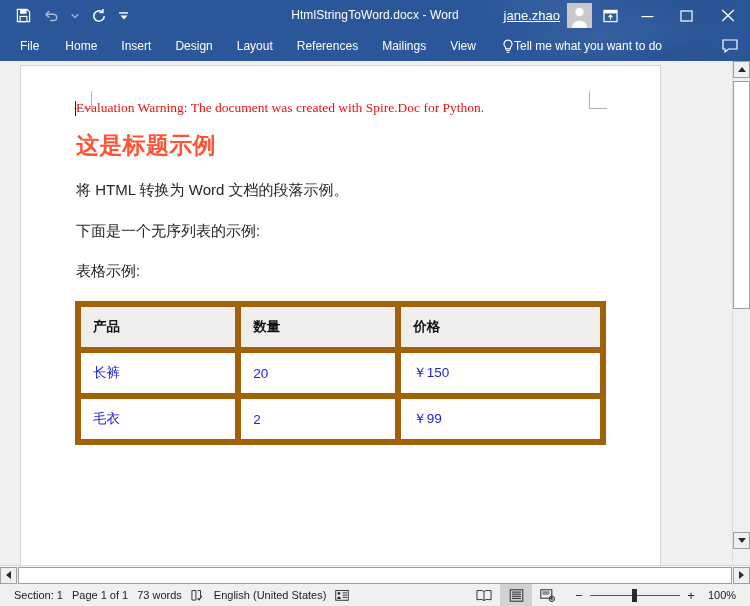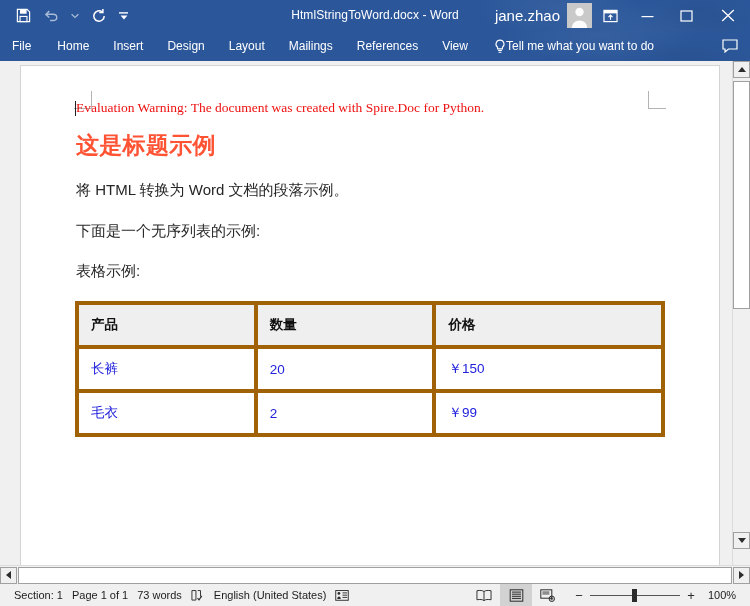--- a/index.html
+++ b/index.html
@@ -76,23 +76,24 @@
   .title-right {
     margin-left: auto;
     display: flex;
     align-items: center;
     position: relative;
     z-index: 2;
     height: 31px;
   }
   .user-name {
     color: #ffffff;
-    font-size: 15px;
+    font-size: 13px;
     padding-right: 7px;
     white-space: nowrap;
+    text-decoration: underline;
   }
   .avatar {
     width: 25px;
     height: 25px;
     background: #c8c8c8;
     display: flex;
     align-items: flex-end;
     justify-content: center;
     overflow: hidden;
   }
@@ -128,21 +129,21 @@
   .tab {
     color: #ffffff;
     font-size: 12px;
     padding: 0 12px;
     height: 30px;
     line-height: 30px;
     position: relative;
     z-index: 2;
     white-space: nowrap;
   }
-  .tab.first { padding-left: 12px; padding-right: 14px; }
+  .tab.first { padding-left: 20px; padding-right: 14px; }
   .tellme {
     display: flex;
     align-items: center;
     gap: 0;
     margin-left: 14px;
     position: relative;
     z-index: 2;
     color: #ffffff;
     font-size: 12px;
     white-space: nowrap;
@@ -168,21 +169,21 @@
   .doc-scroll {
     flex: 1 1 auto;
     position: relative;
     overflow: hidden;
     background: #f0f0f0;
   }
   .page {
     position: absolute;
     left: 20px;
     top: 4px;
-    width: 700px;
+    width: 641px;
     bottom: 0;
     background: #ffffff;
     border: 1px solid #d4d4d4;
     border-bottom: none;
     box-sizing: border-box;
   }
   .margin-mark {
     position: absolute;
     width: 17px;
     height: 17px;
@@ -252,21 +253,21 @@
     border-radius: 50%;
     background: #1a1a1a;
   }
   .doc-table {
     border-collapse: collapse;
     width: 100%;
     margin-top: 8px;
     table-layout: fixed;
   }
   .doc-table th, .doc-table td {
-    border: 4px solid #a16207;
+    border: 6px solid #a16207;
     padding: 11px 12px;
     text-align: left;
     font-size: 13.5px;
     height: 18px;
     box-sizing: border-box;
   }
   .doc-table th {
     background: #efefef;
     color: #111111;
     font-weight: bold;
@@ -487,22 +488,22 @@
     </div>
   </div>
 
   <div class="tabstrip">
     <div class="tabstrip-bg"></div>
     <div class="tab first">File</div>
     <div class="tab">Home</div>
     <div class="tab">Insert</div>
     <div class="tab">Design</div>
     <div class="tab">Layout</div>
+    <div class="tab">References</div>
     <div class="tab">Mailings</div>
-    <div class="tab">References</div>
     <div class="tab">View</div>
 
     <div class="tellme">
       <span>
         <svg width="12" height="15" viewBox="0 0 12 15">
           <path d="M6 1.1a4 4 0 0 0-2.4 7.2v1.6h4.8V8.3A4 4 0 0 0 6 1.1z" fill="none" stroke="#ffffff" stroke-width="1.1"></path>
           <rect x="4.1" y="11" width="3.8" height="1" fill="#ffffff"></rect>
           <rect x="4.6" y="12.8" width="2.8" height="1" fill="#ffffff"></rect>
         </svg>
       </span>

